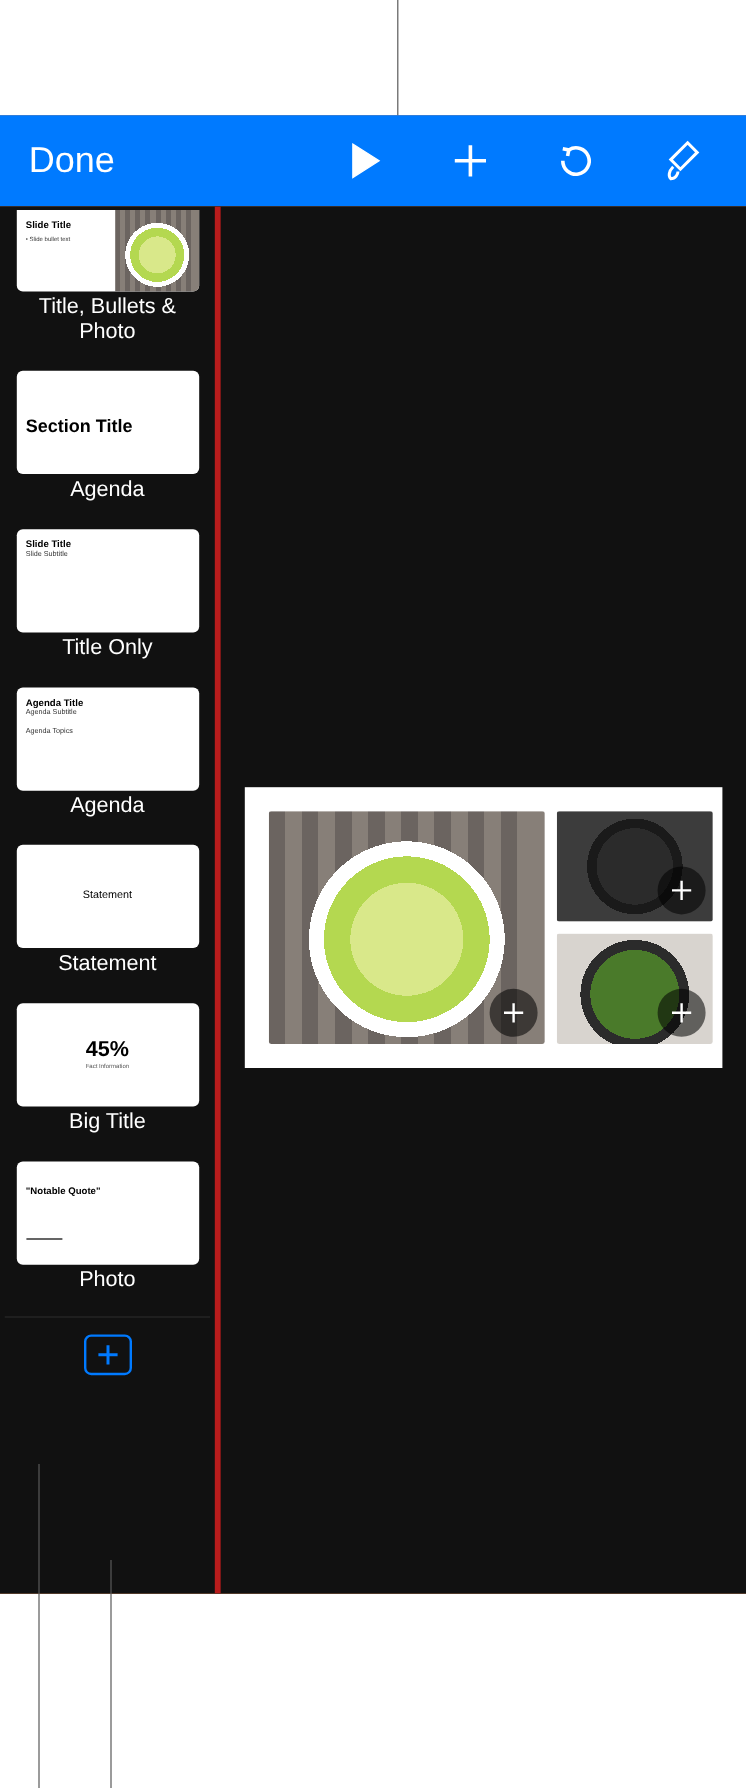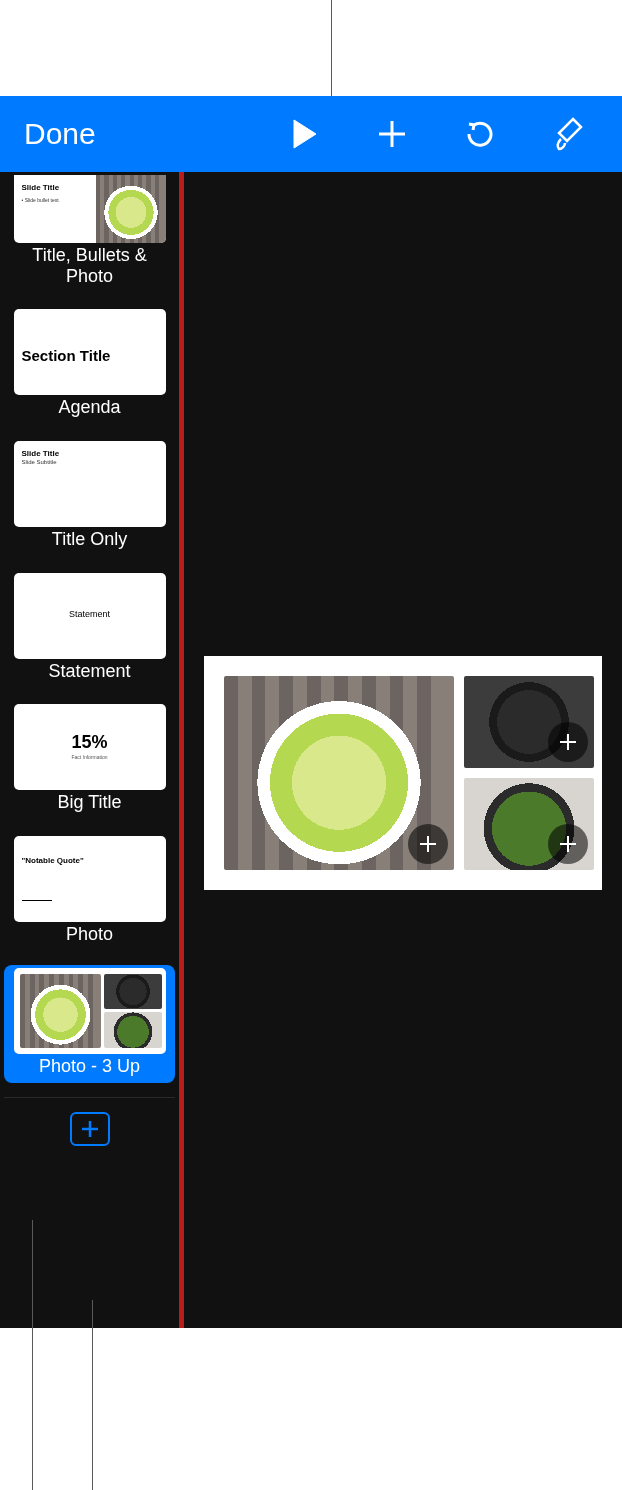--- a/index.html
+++ b/index.html
@@ -274,54 +274,52 @@
       </div>
 
       <div class="layout-item">
         <div class="layout-thumb">
           <div class="t-title">Slide Title</div>
           <div class="t-sub">Slide Subtitle</div>
         </div>
         <div class="layout-label">Title Only</div>
       </div>
 
+      <div class="layout-item">
+        <div class="layout-thumb">
+          <div class="t-title">Agenda Title</div>
+          <div class="t-sub">Agenda Subtitle</div>
+          <div class="t-sub" style="top:34px;">Agenda Topics</div>
+        </div>
+        <div class="layout-label">Agenda</div>
+      </div>
 
       <div class="layout-item">
         <div class="layout-thumb">
           <div class="t-center" style="top:36px;font-size:9px;">Statement</div>
         </div>
         <div class="layout-label">Statement</div>
       </div>
 
       <div class="layout-item">
         <div class="layout-thumb">
-          <div class="t-center" style="top:28px;font-size:18px;font-weight:700;">15%</div>
+          <div class="t-center" style="top:28px;font-size:18px;font-weight:700;">45%</div>
           <div class="t-center" style="top:50px;font-size:5px;color:#555;">Fact Information</div>
         </div>
         <div class="layout-label">Big Title</div>
       </div>
 
       <div class="layout-item">
         <div class="layout-thumb">
           <div class="t-title" style="top:20px;font-size:8px;">"Notable Quote"</div>
           <div class="t-line" style="top:64px;width:30px;"></div>
         </div>
         <div class="layout-label">Photo</div>
       </div>
 
-      <div class="layout-item selected">
-        <div class="layout-thumb">
-          <div class="mini3">
-            <div class="m m1 pasta"></div>
-            <div class="m bowl-dark"></div>
-            <div class="m salad"></div>
-          </div>
-        </div>
-        <div class="layout-label">Photo - 3 Up</div>
-      </div>
 
       <div class="add-slide">
         <div class="btn">
           <svg width="22" height="22" viewBox="0 0 22 22" stroke-width="2.5">
               <line x1="11" y1="3" x2="11" y2="19"></line>
               <line x1="3" y1="11" x2="19" y2="11"></line>
             </svg>
         </div>
       </div>
 

